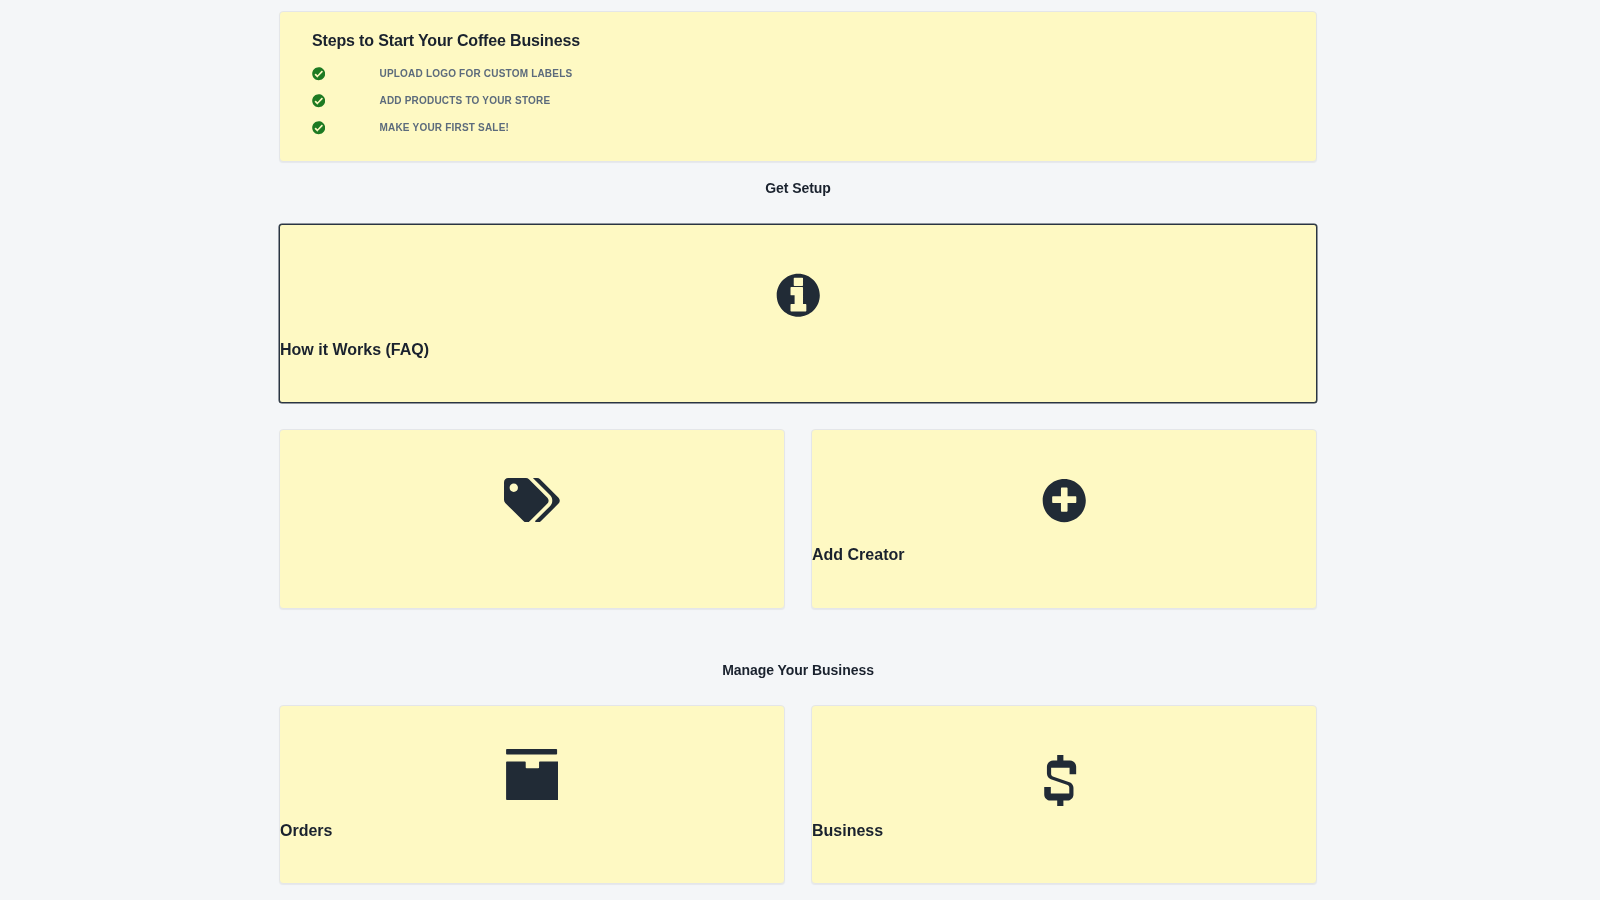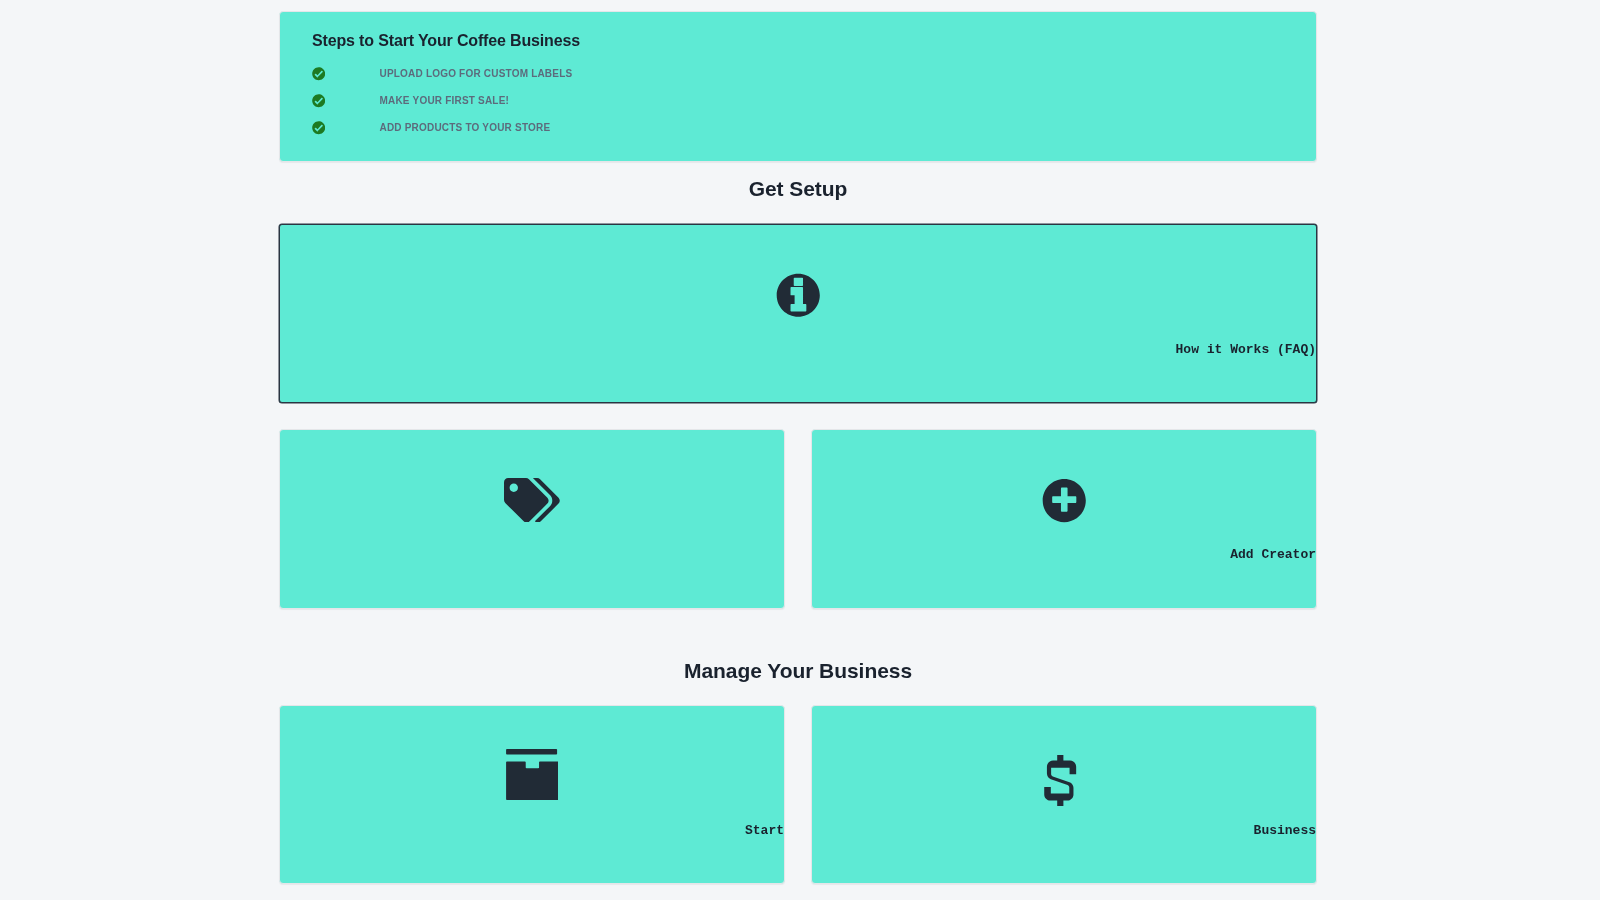--- a/index.html
+++ b/index.html
@@ -9,21 +9,21 @@
     background: #f4f6f8;
     font-family: "Liberation Sans", sans-serif;
     color: #202a36;
     overflow: hidden;
     -webkit-font-smoothing: antialiased;
     transform: translateZ(0);
   }
   .page { width: 1038px; position:absolute; left: 279px; top: 11px; }
 
   .card {
-    background: #5eead4;
+    background: #fef9c3;
     border: 1px solid #e4e6e9;
     border-radius: 4px;
     box-shadow: 0 1px 1px rgba(63,63,68,0.07);
   }
 
   
   .steps-card { padding: 19px 32px 22px 32px; height: 151px; }
   .steps-title { font-size: 16px; font-weight: 700; letter-spacing: -0.15px; color:#1a222e; margin:0 0 9px 0; line-height: 20px; }
   .step-row { display:flex; align-items:center; height: 27px; }
   .step-icon { width: 14px; height: 14px; flex: 0 0 14px; display:block; }
@@ -31,21 +31,21 @@
     margin-left: 53.5px;
     font-size: 10px;
     font-weight: 700;
     letter-spacing: 0.2px;
     color: #5c6b7c;
     text-transform: uppercase;
   }
 
   .section-title {
     text-align: center;
-    font-size: 21px;
+    font-size: 14px;
     font-weight: 700;
     color: #1a222e;
     letter-spacing: -0.05px;
     line-height: 21px;
   }
   #sec-get-setup { margin-top: 16px; }
   #sec-manage { margin-top: 51px; }
   .faq-card { margin-top: 24.5px; }
   #setup-grid { margin-top: 26px; }
   #manage-grid { margin-top: 24.3px; }
@@ -70,48 +70,48 @@
   }
   .tile-icon svg { display:block; }
   
   [data-name="info-circle-icon"]  { top: 48px; }
   [data-name="tags-icon"]         { top: 47.8px; }
   [data-name="plus-circle-icon"]  { top: 48.2px; }
   [data-name="box-archive-icon"]  { top: 43px; }
   [data-name="dollar-sign-icon"]  { top: 48.9px; padding-right: 7.2px; }
   .tile-label {
     position:absolute; left:0; right:0; top:114px;
-    text-align:right;
-    font-size: 13px; font-weight: 700; color:#1a222e; letter-spacing:0px; line-height: 21px; font-family: Liberation Mono, monospace;
+    text-align:left;
+    font-size: 16px; font-weight: 700; color:#1a222e; letter-spacing:0px; line-height: 21px;
   }
 </style>
 </head>
 <body>
 
 <div class="page" data-name="dashboard-page">
 
   <div class="card steps-card" data-name="steps-card">
     <div class="steps-title" data-name="steps-card-title">Steps to Start Your Coffee Business</div>
     <div class="step-row" data-name="step-row">
       <span class="step-icon" data-name="check-circle-icon"><svg viewBox="0 0 512 512" width="13.4" height="13.4" data-name="check-circle-glyph">
             <path fill="#1d7a22" fill-rule="evenodd" d="M504 256c0 137-111 248-248 248S8 393 8 256 119 8 256 8s248 111 248 248zM221 381l190-190c6-6 6-15 0-21l-25-25c-6-6-15-6-21 0L211 319l-60-60c-6-6-15-6-21 0l-25 25c-6 6-6 15 0 21l95 96c6 6 15 6 21 0z"></path>
           </svg></span>
       <span class="step-label" data-name="step-label">UPLOAD LOGO FOR CUSTOM LABELS</span>
     </div>
     <div class="step-row" data-name="step-row">
       <span class="step-icon" data-name="check-circle-icon"><svg viewBox="0 0 512 512" width="13.4" height="13.4" data-name="check-circle-glyph">
             <path fill="#1d7a22" fill-rule="evenodd" d="M504 256c0 137-111 248-248 248S8 393 8 256 119 8 256 8s248 111 248 248zM221 381l190-190c6-6 6-15 0-21l-25-25c-6-6-15-6-21 0L211 319l-60-60c-6-6-15-6-21 0l-25 25c-6 6-6 15 0 21l95 96c6 6 15 6 21 0z"></path>
           </svg></span>
-      <span class="step-label" data-name="step-label">MAKE YOUR FIRST SALE!</span>
+      <span class="step-label" data-name="step-label">ADD PRODUCTS TO YOUR STORE</span>
     </div>
     <div class="step-row" data-name="step-row">
       <span class="step-icon" data-name="check-circle-icon"><svg viewBox="0 0 512 512" width="13.4" height="13.4" data-name="check-circle-glyph">
             <path fill="#1d7a22" fill-rule="evenodd" d="M504 256c0 137-111 248-248 248S8 393 8 256 119 8 256 8s248 111 248 248zM221 381l190-190c6-6 6-15 0-21l-25-25c-6-6-15-6-21 0L211 319l-60-60c-6-6-15-6-21 0l-25 25c-6 6-6 15 0 21l95 96c6 6 15 6 21 0z"></path>
           </svg></span>
-      <span class="step-label" data-name="step-label">ADD PRODUCTS TO YOUR STORE</span>
+      <span class="step-label" data-name="step-label">MAKE YOUR FIRST SALE!</span>
     </div>
   </div>
 
   <div class="section-title" id="sec-get-setup" data-name="section-title-get-setup">Get Setup</div>
 
   <div class="card faq-card" data-name="faq-tile">
     <span class="tile-icon" data-name="info-circle-icon">
         <svg viewBox="0 0 512 512" width="44.5" height="44.5" data-name="info-circle-glyph">
           <path fill="#212b36" fill-rule="evenodd" d="M256 8C119.04 8 8 119.08 8 256c0 136.99 111.04 248 248 248s248-111.01 248-248C504 119.08 392.96 8 256 8zM204 62c0-4.4 3.6-8 8-8h91c4.4 0 8 3.6 8 8v79c0 4.4-3.6 8-8 8h-91c-4.4 0-8-3.6-8-8zM175 161h128c4.4 0 8 3.6 8 8v187h30c4.4 0 8 3.6 8 8v71c0 4.4-3.6 8-8 8H175c-4.4 0-8-3.6-8-8v-71c0-4.4 3.6-8 8-8h39V257h-39c-4.4 0-8-3.6-8-8v-80c0-4.4 3.6-8 8-8z"></path>
         </svg>
@@ -139,21 +139,21 @@
 
   <div class="section-title" id="sec-manage" data-name="section-title-manage-business">Manage Your Business</div>
 
   <div class="tile-grid" id="manage-grid" data-name="manage-tile-grid">
     <div class="card tile" data-name="orders-tile">
       <span class="tile-icon" data-name="box-archive-icon">
           <svg viewBox="0 0 512 512" width="51.2" height="51" data-name="box-archive-glyph">
             <path fill="#212b36" d="M8 0h496c4.4 0 8 3.6 8 8v40c0 4.4-3.6 8-8 8H8c-4.4 0-8-3.6-8-8V8c0-4.4 3.6-8 8-8zM8 126h181c4.4 0 8 3.6 8 8v52c0 4.4 3.6 8 8 8h118c4.4 0 8-3.6 8-8v-52c0-4.4 3.6-8 8-8h184c4.4 0 8 3.6 8 8v370c0 4.4-3.6 8-8 8H8c-4.4 0-8-3.6-8-8V134c0-4.4 3.6-8 8-8z"></path>
           </svg>
         </span>
-      <span class="tile-label" data-name="orders-label">Start</span>
+      <span class="tile-label" data-name="orders-label">Orders</span>
     </div>
     <div class="card tile" data-name="invoices-tile">
       <span class="tile-icon" data-name="dollar-sign-icon">
           <svg viewBox="0 0 320 512" width="32.4" height="51.1" data-name="dollar-sign-glyph">
             <path fill="#212b36" d="M130 0h62v72h-62zM130 440h62v72h-62zM62 56h196c34 0 62 28 62 62v74h-66v-64H69v62c0 11 7 21 17 25l167 58c24 8 40 31 40 56v66c0 34-28 62-62 62H62c-34 0-62-28-62-62v-74h66v64h185v-60c0-11-7-21-17-25L67 242c-24-8-40-31-40-56v-68c0-34 28-62 62-62z"></path>
           </svg>
         </span>
       <span class="tile-label" data-name="invoices-label">Business</span>
     </div>
   </div>

